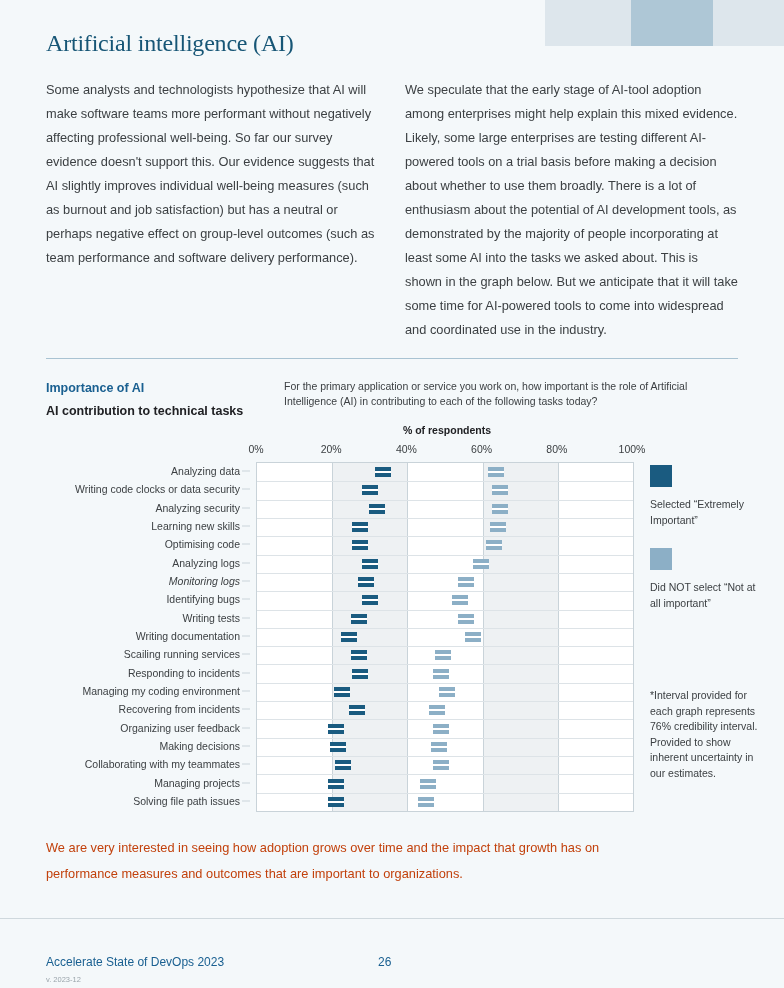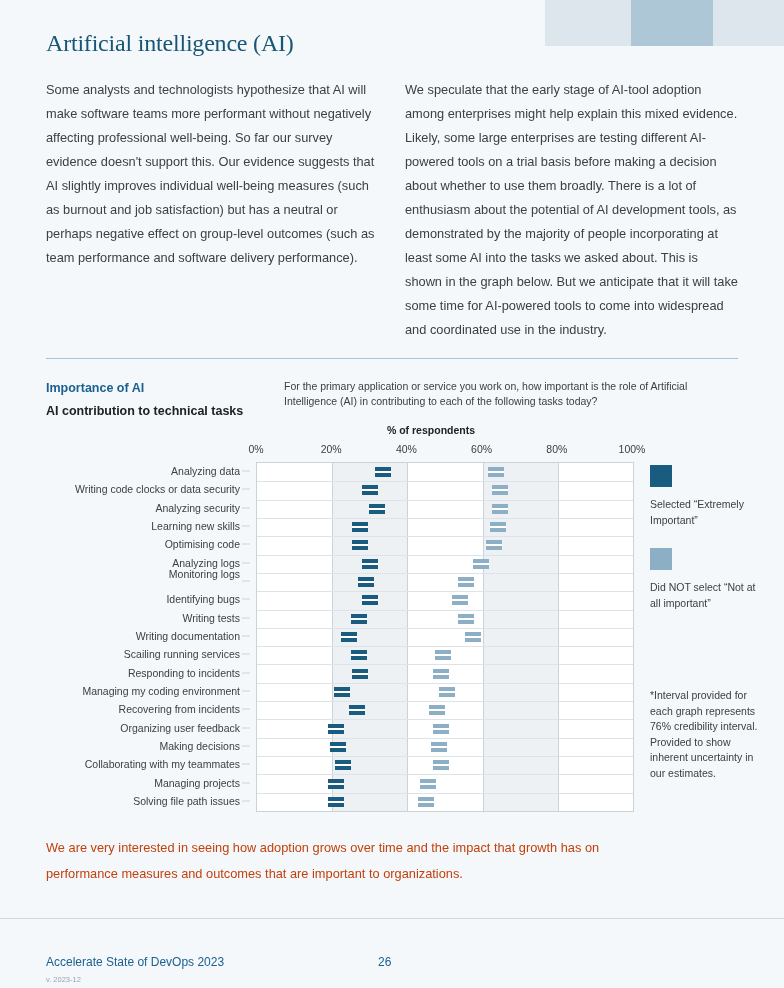--- a/index.html
+++ b/index.html
@@ -35,21 +35,21 @@
   .chart-head-left{position:absolute;left:46px;top:379px;width:200px;}
   .chart-kicker{font-size:12.5px;font-weight:700;color:#1a6091;line-height:18px;}
   .chart-sub{font-size:12.5px;font-weight:700;color:#202124;line-height:23px;margin-top:3px;}
 
   .chart-question{
     position:absolute;left:252px;top:379px;width:456px;
     font-size:10.5px;line-height:15px;color:#3c4043;margin-left:32px;
   }
 
   .pct-label{
-    position:absolute;left:236px;top:424px;width:390px;
+    position:absolute;left:252px;top:424px;width:390px;
     text-align:center;font-size:10.5px;font-weight:700;color:#202124;
   }
 
   
   .chart{position:absolute;left:46px;top:443px;width:692px;height:375px;}
   .plot{
     position:absolute;left:210px;top:19px;width:376px;height:348px;
     background:#ffffff;
     border-left:1px solid #c9d3d9;border-right:1px solid #c9d3d9;
     border-top:1px solid #c9d3d9;border-bottom:1px solid #c9d3d9;
@@ -139,21 +139,21 @@
       <div class="ylab" style="top: 27.4737px;">Writing code clocks or data security</div>
       <div class="tickmark" style="top: 27.4737px;"></div>
       <div class="ylab" style="top: 45.7895px;">Analyzing security</div>
       <div class="tickmark" style="top: 45.7895px;"></div>
       <div class="ylab" style="top: 64.1053px;">Learning new skills</div>
       <div class="tickmark" style="top: 64.1053px;"></div>
       <div class="ylab" style="top: 82.4211px;">Optimising code</div>
       <div class="tickmark" style="top: 82.4211px;"></div>
       <div class="ylab" style="top: 100.737px;">Analyzing logs</div>
       <div class="tickmark" style="top: 100.737px;"></div>
-      <div class="ylab" style="top: 112px;">Monitoring logs</div>
+      <div class="ylab" style="top: 119px; font-style: italic;">Monitoring logs</div>
       <div class="tickmark" style="top: 119.053px;"></div>
       <div class="ylab" style="top: 137.368px;">Identifying bugs</div>
       <div class="tickmark" style="top: 137.368px;"></div>
       <div class="ylab" style="top: 155.684px;">Writing tests</div>
       <div class="tickmark" style="top: 155.684px;"></div>
       <div class="ylab" style="top: 174px;">Writing documentation</div>
       <div class="tickmark" style="top: 174px;"></div>
       <div class="ylab" style="top: 192.316px;">Scailing running services</div>
       <div class="tickmark" style="top: 192.316px;"></div>
       <div class="ylab" style="top: 210.632px;">Responding to incidents</div>

